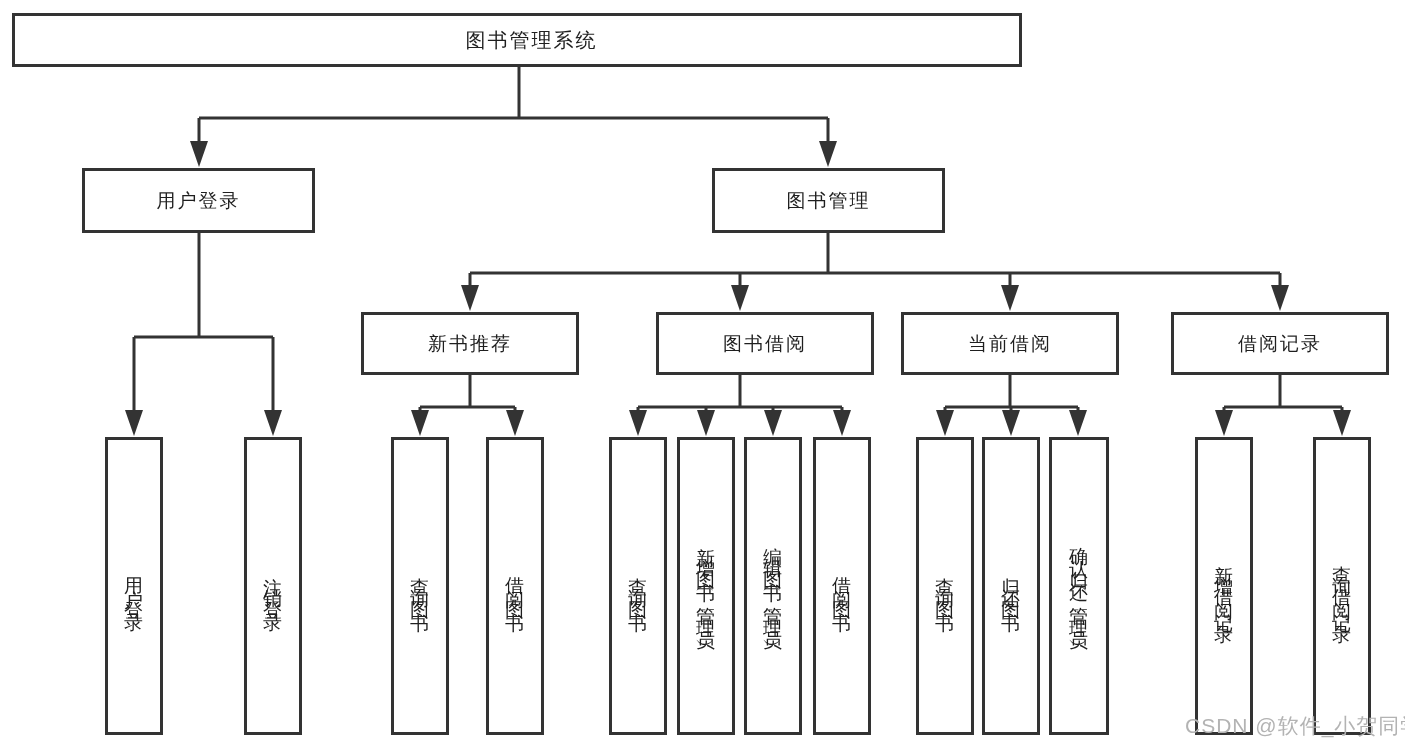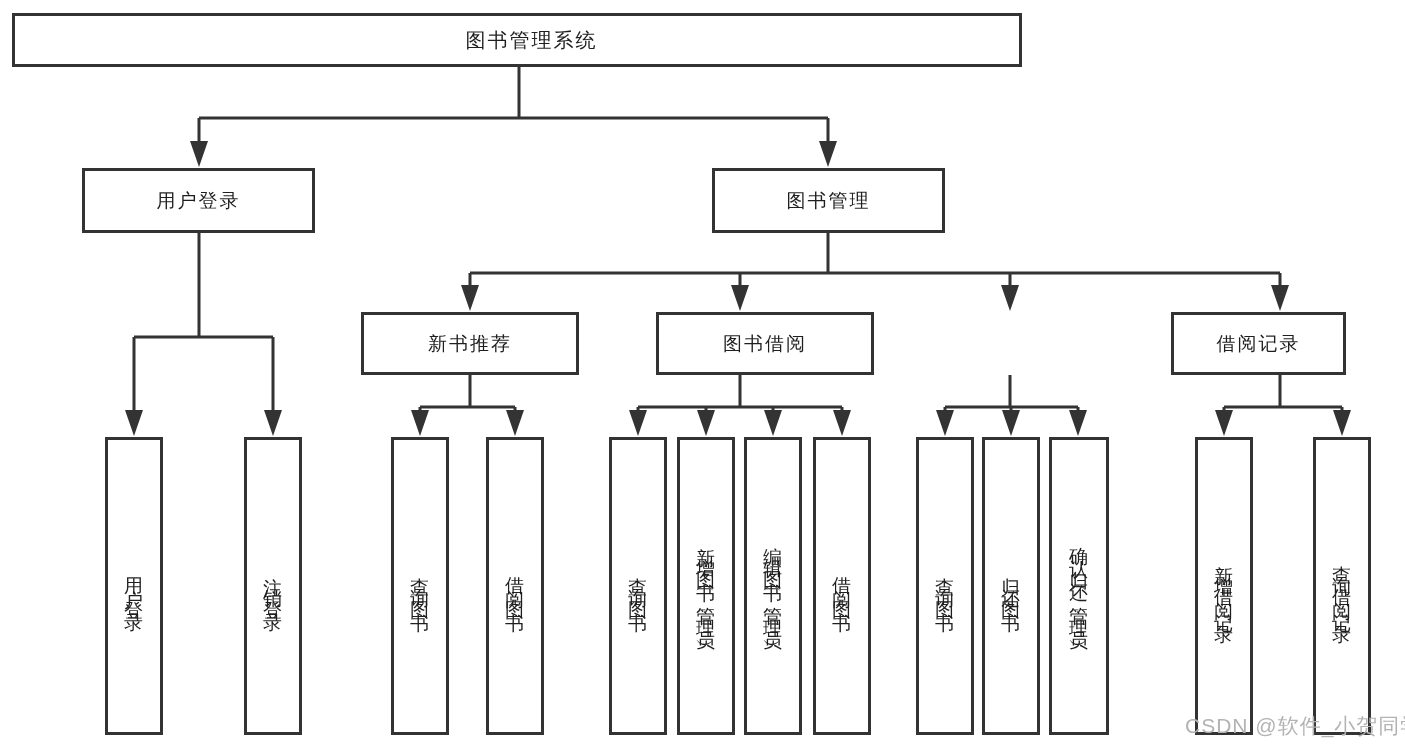--- a/index.html
+++ b/index.html
@@ -97,21 +97,22 @@
     </g>
   </svg>
 
   <div class="hbox rootbox" style="left:12px; top:13px; width:1010px; height:54px;">图书管理系统</div>
 
   <div class="hbox" style="left:82px; top:168px; width:233px; height:65px;">用户登录</div>
   <div class="hbox" style="left:361px; top:312px; width:218px; height:63px;">新书推荐</div>
 
   <div class="hbox" style="left:712px; top:168px; width:233px; height:65px;">图书管理</div>
   <div class="hbox" style="left:631px; top:312px; width:218px; height:63px;margin-left:25px;">图书借阅</div>
-  <div class="hbox" style="left:1171px; top:312px; width:175px; height:63px;">借阅记录</div>
+  <div class="hbox" style="left:901px; top:312px; width:218px; height:63px;">当前借阅</div>
+  <div class="hbox" style="left:1171px; top:312px; width:218px; height:63px;">借阅记录</div>
 
   <div class="vbox" style="left:105px;">
     <span>用户登录</span>
   </div>
   <div class="vbox" style="left:244px;">
     <span>注销登录</span>
   </div>
 
   <div class="vbox" style="left:391px;">
     <span>查询图书</span>

